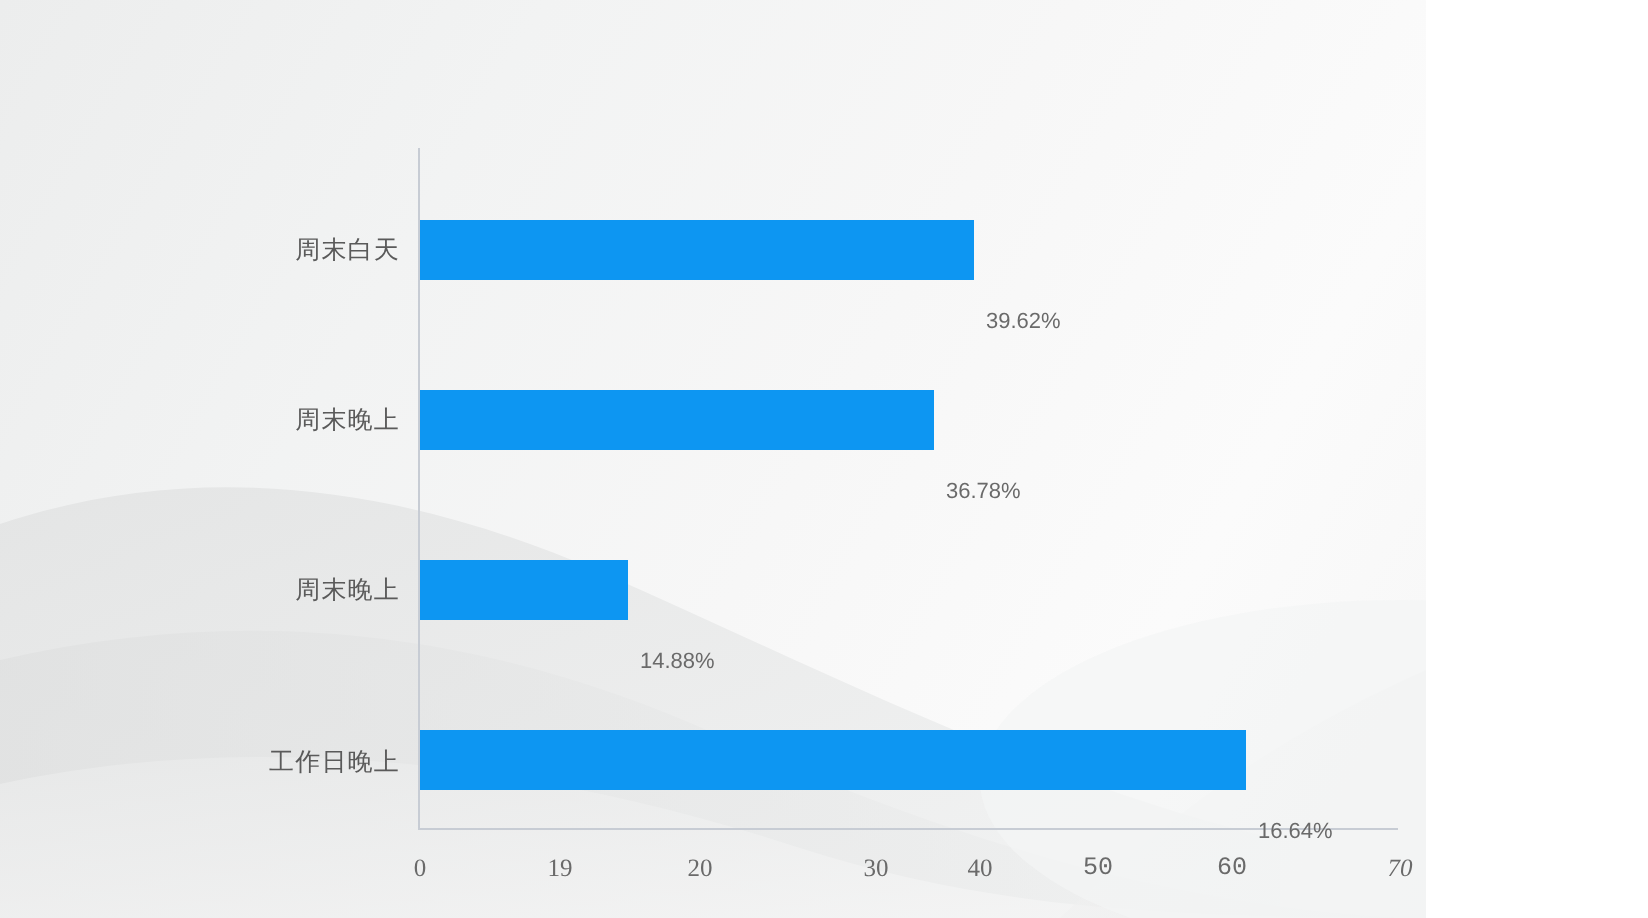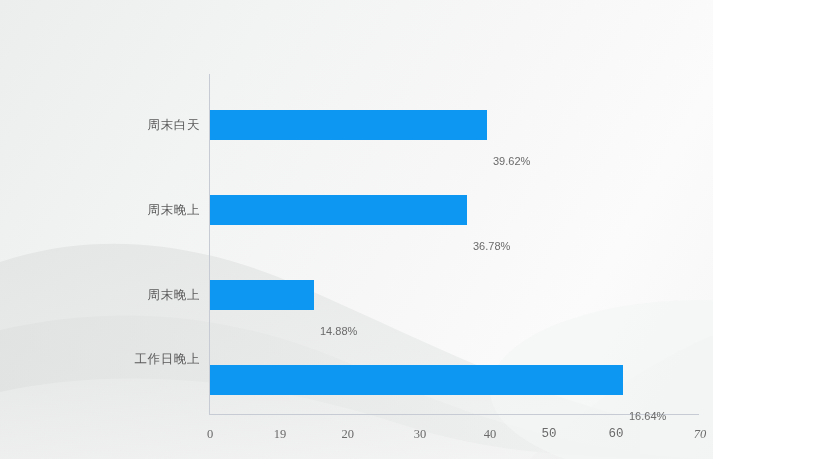--- a/index.html
+++ b/index.html
@@ -131,35 +131,35 @@
   </svg>
 
   <div id="chart">
 
     <div class="axis-line" id="y-axis-line" style="background: rgb(199, 204, 212);"></div>
     <div class="axis-line" id="x-axis-line" style="background: rgb(199, 204, 212); width: 490px;"></div>
 
     <div class="cat-label" style="right: 624px; top: 118px; color: rgb(90, 90, 90);">周末白天</div>
     <div class="cat-label" style="right: 624px; top: 203px; color: rgb(90, 90, 90); text-align: right;">周末晚上</div>
     <div class="cat-label" style="right: 624px; top: 288px; color: rgb(90, 90, 90);">周末晚上</div>
-    <div class="cat-label" style="right: 624px; top: 352px; color: rgb(90, 90, 90);">工作日晚上</div>
+    <div class="cat-label" style="right: 624px; top: 374px; color: rgb(90, 90, 90);">工作日晚上</div>
 
     <div class="bar" style="left: 210px; top: 110px; width: 277px; background: rgb(13, 150, 242);"></div>
     <div class="bar" style="left: 210px; top: 195px; width: 257px; background: rgb(13, 150, 242);"></div>
     <div class="bar" style="left: 210px; top: 280px; width: 104px; background: rgb(13, 150, 242);"></div>
     <div class="bar" style="left: 210px; top: 365px; width: 413px; background: rgb(13, 150, 242);"></div>
 
     <div class="val-label" style="left: 493px; top: 118px; color: rgb(106, 106, 106);">39.62%</div>
     <div class="val-label" style="left: 473px; top: 203px; color: rgb(106, 106, 106);">36.78%</div>
     <div class="val-label" style="left: 320px; top: 288px; color: rgb(106, 106, 106);">14.88%</div>
     <div class="val-label" style="left: 629px; top: 373px; color: rgb(106, 106, 106);">16.64%</div>
 
     <div class="tick-label" style="left: 190px; top: 428px; color: rgb(106, 106, 106);">0</div>
     <div class="tick-label" style="left: 260px; top: 428px; color: rgb(106, 106, 106);">19</div>
-    <div class="tick-label" style="left: 314px; top: 428px; color: rgb(106, 106, 106); text-align: right;">20</div>
-    <div class="tick-label" style="left: 400px; top: 428px; color: rgb(106, 106, 106);">30</div>
+    <div class="tick-label" style="left: 330px; top: 428px; color: rgb(106, 106, 106);">20</div>
+    <div class="tick-label" style="left: 418px; top: 428px; color: rgb(106, 106, 106);">30</div>
     <div class="tick-label" style="left: 470px; top: 428px; color: rgb(106, 106, 106);">40</div>
     <div class="tick-label" style="left: 529px; top: 428px; color: rgb(106, 106, 106); font-family: Liberation Mono, monospace;">50</div>
     <div class="tick-label" style="left: 596px; top: 428px; color: rgb(106, 106, 106); font-family: Liberation Mono, monospace;">60</div>
     <div class="tick-label" style="left: 680px; top: 428px; color: rgb(106, 106, 106); font-style: italic;">70</div>
 
   </div>
 </div>
 
 </body></html>

